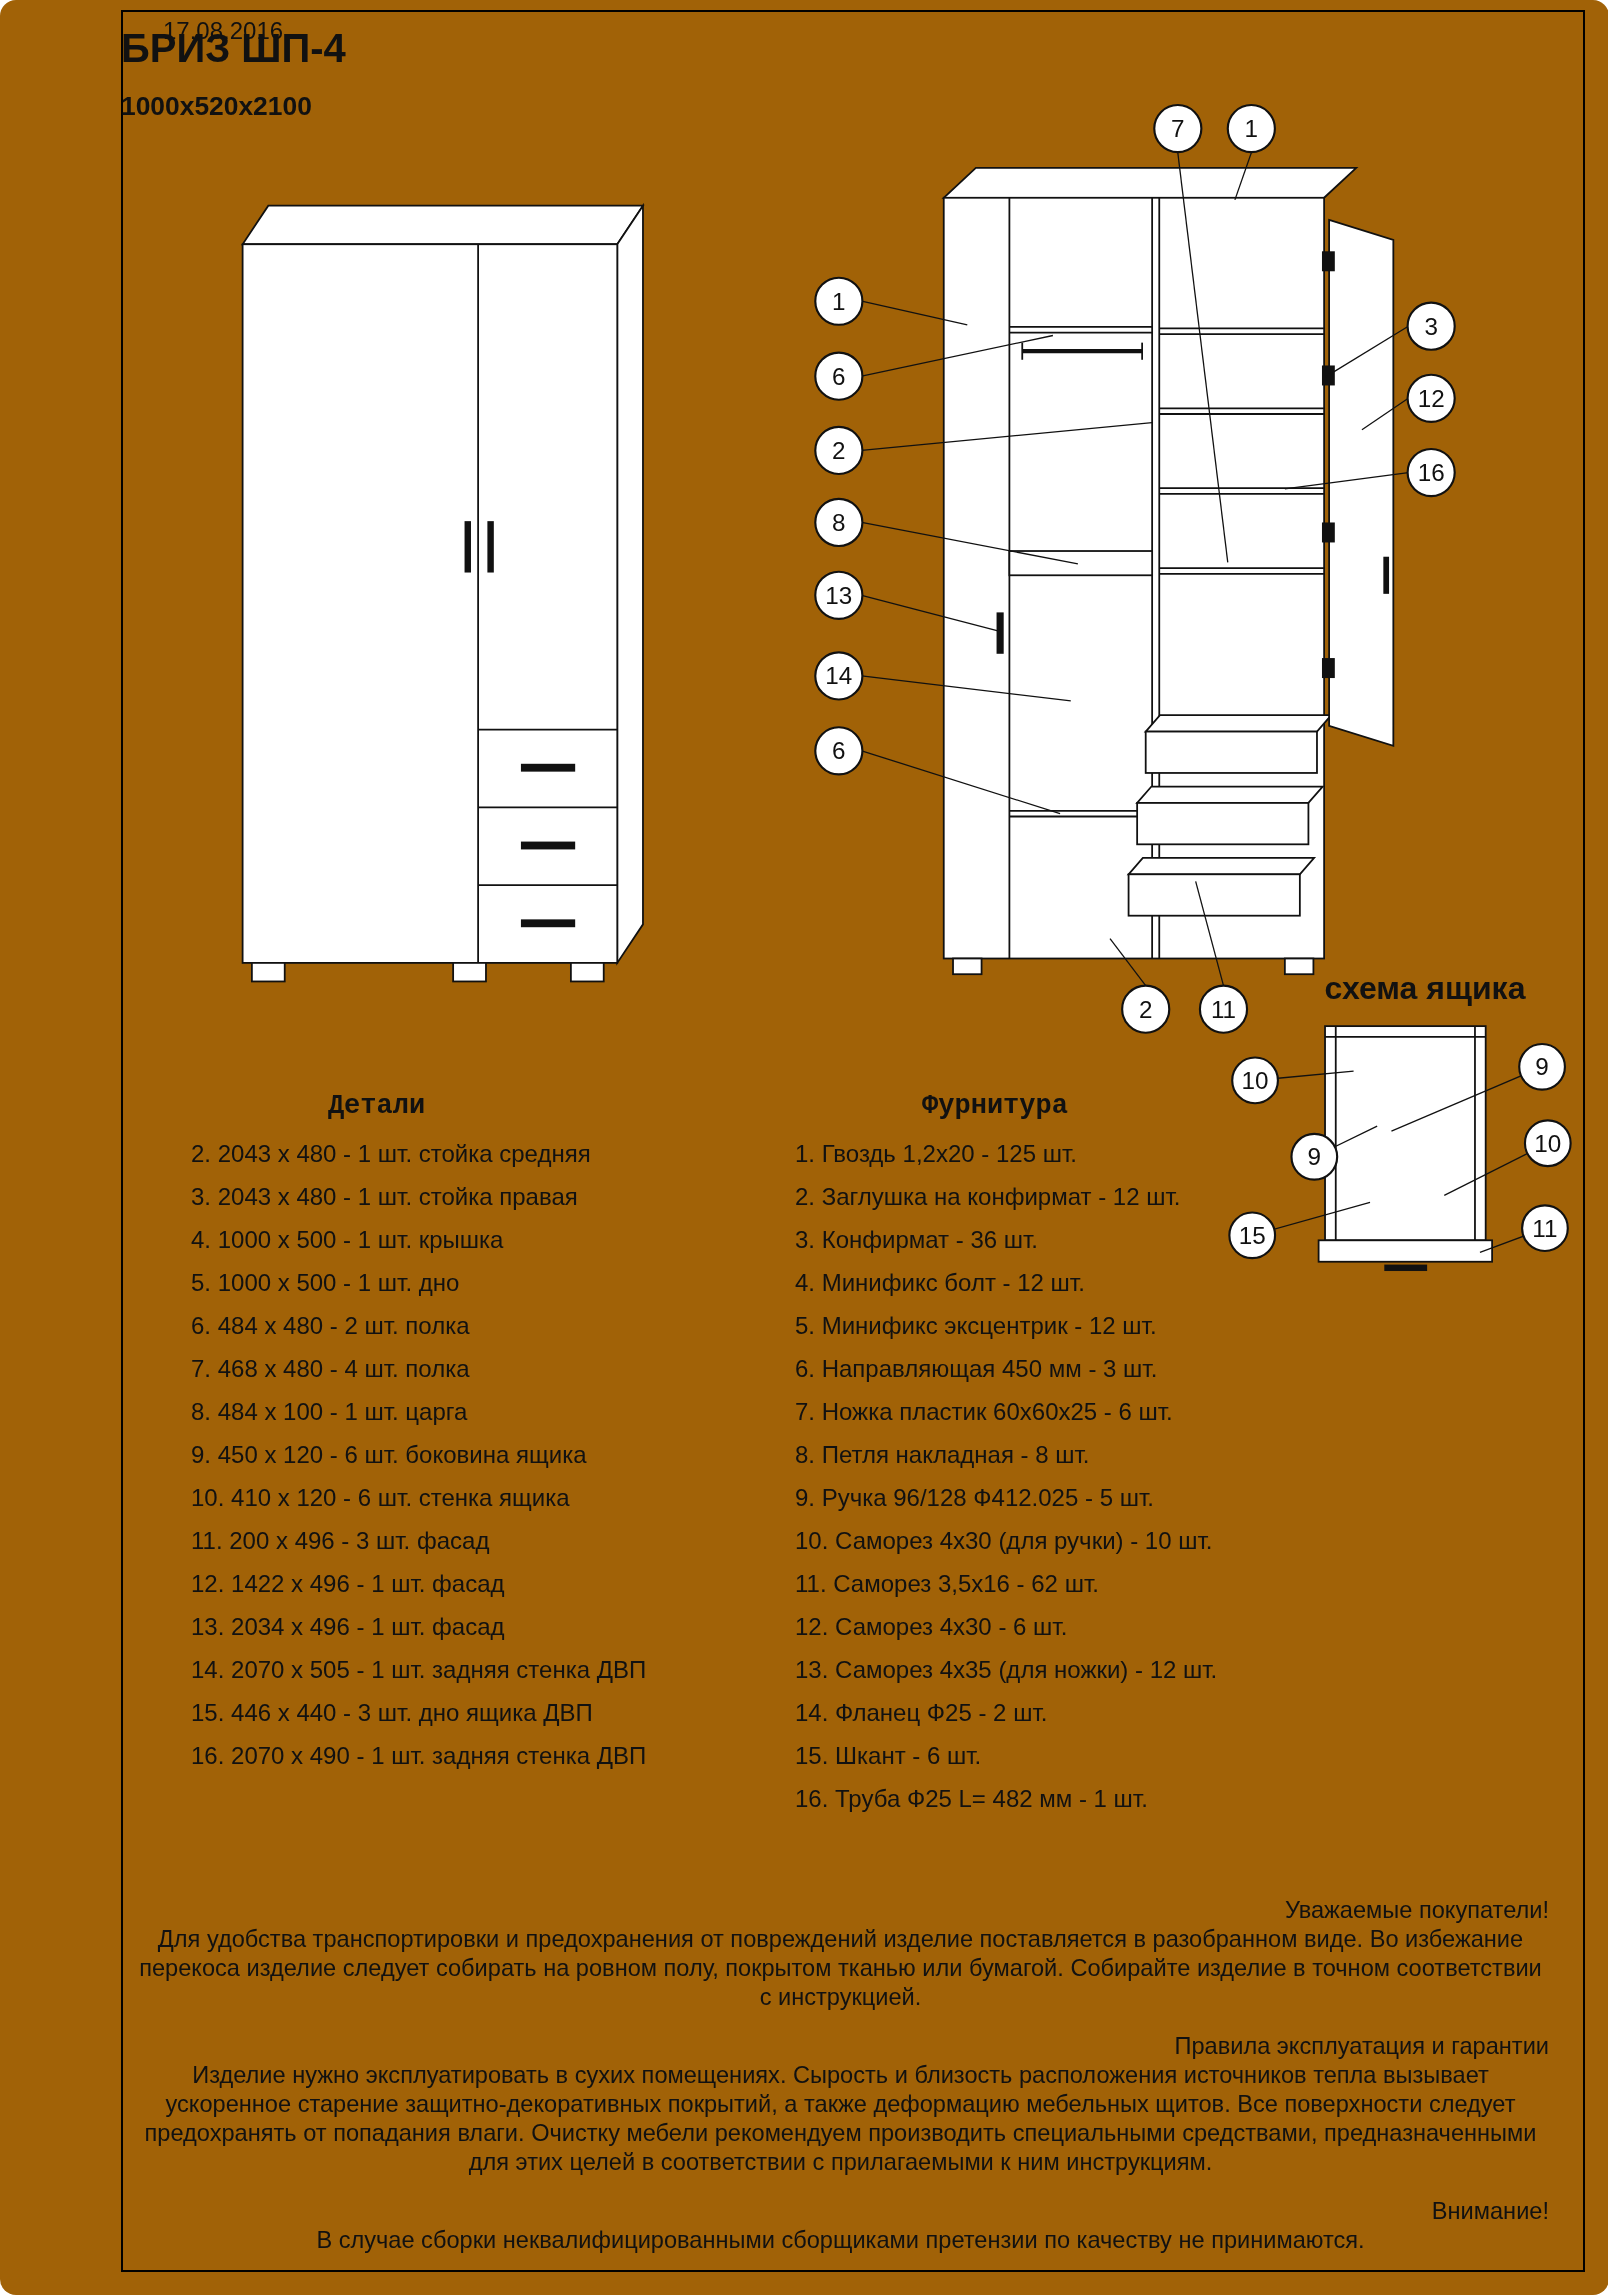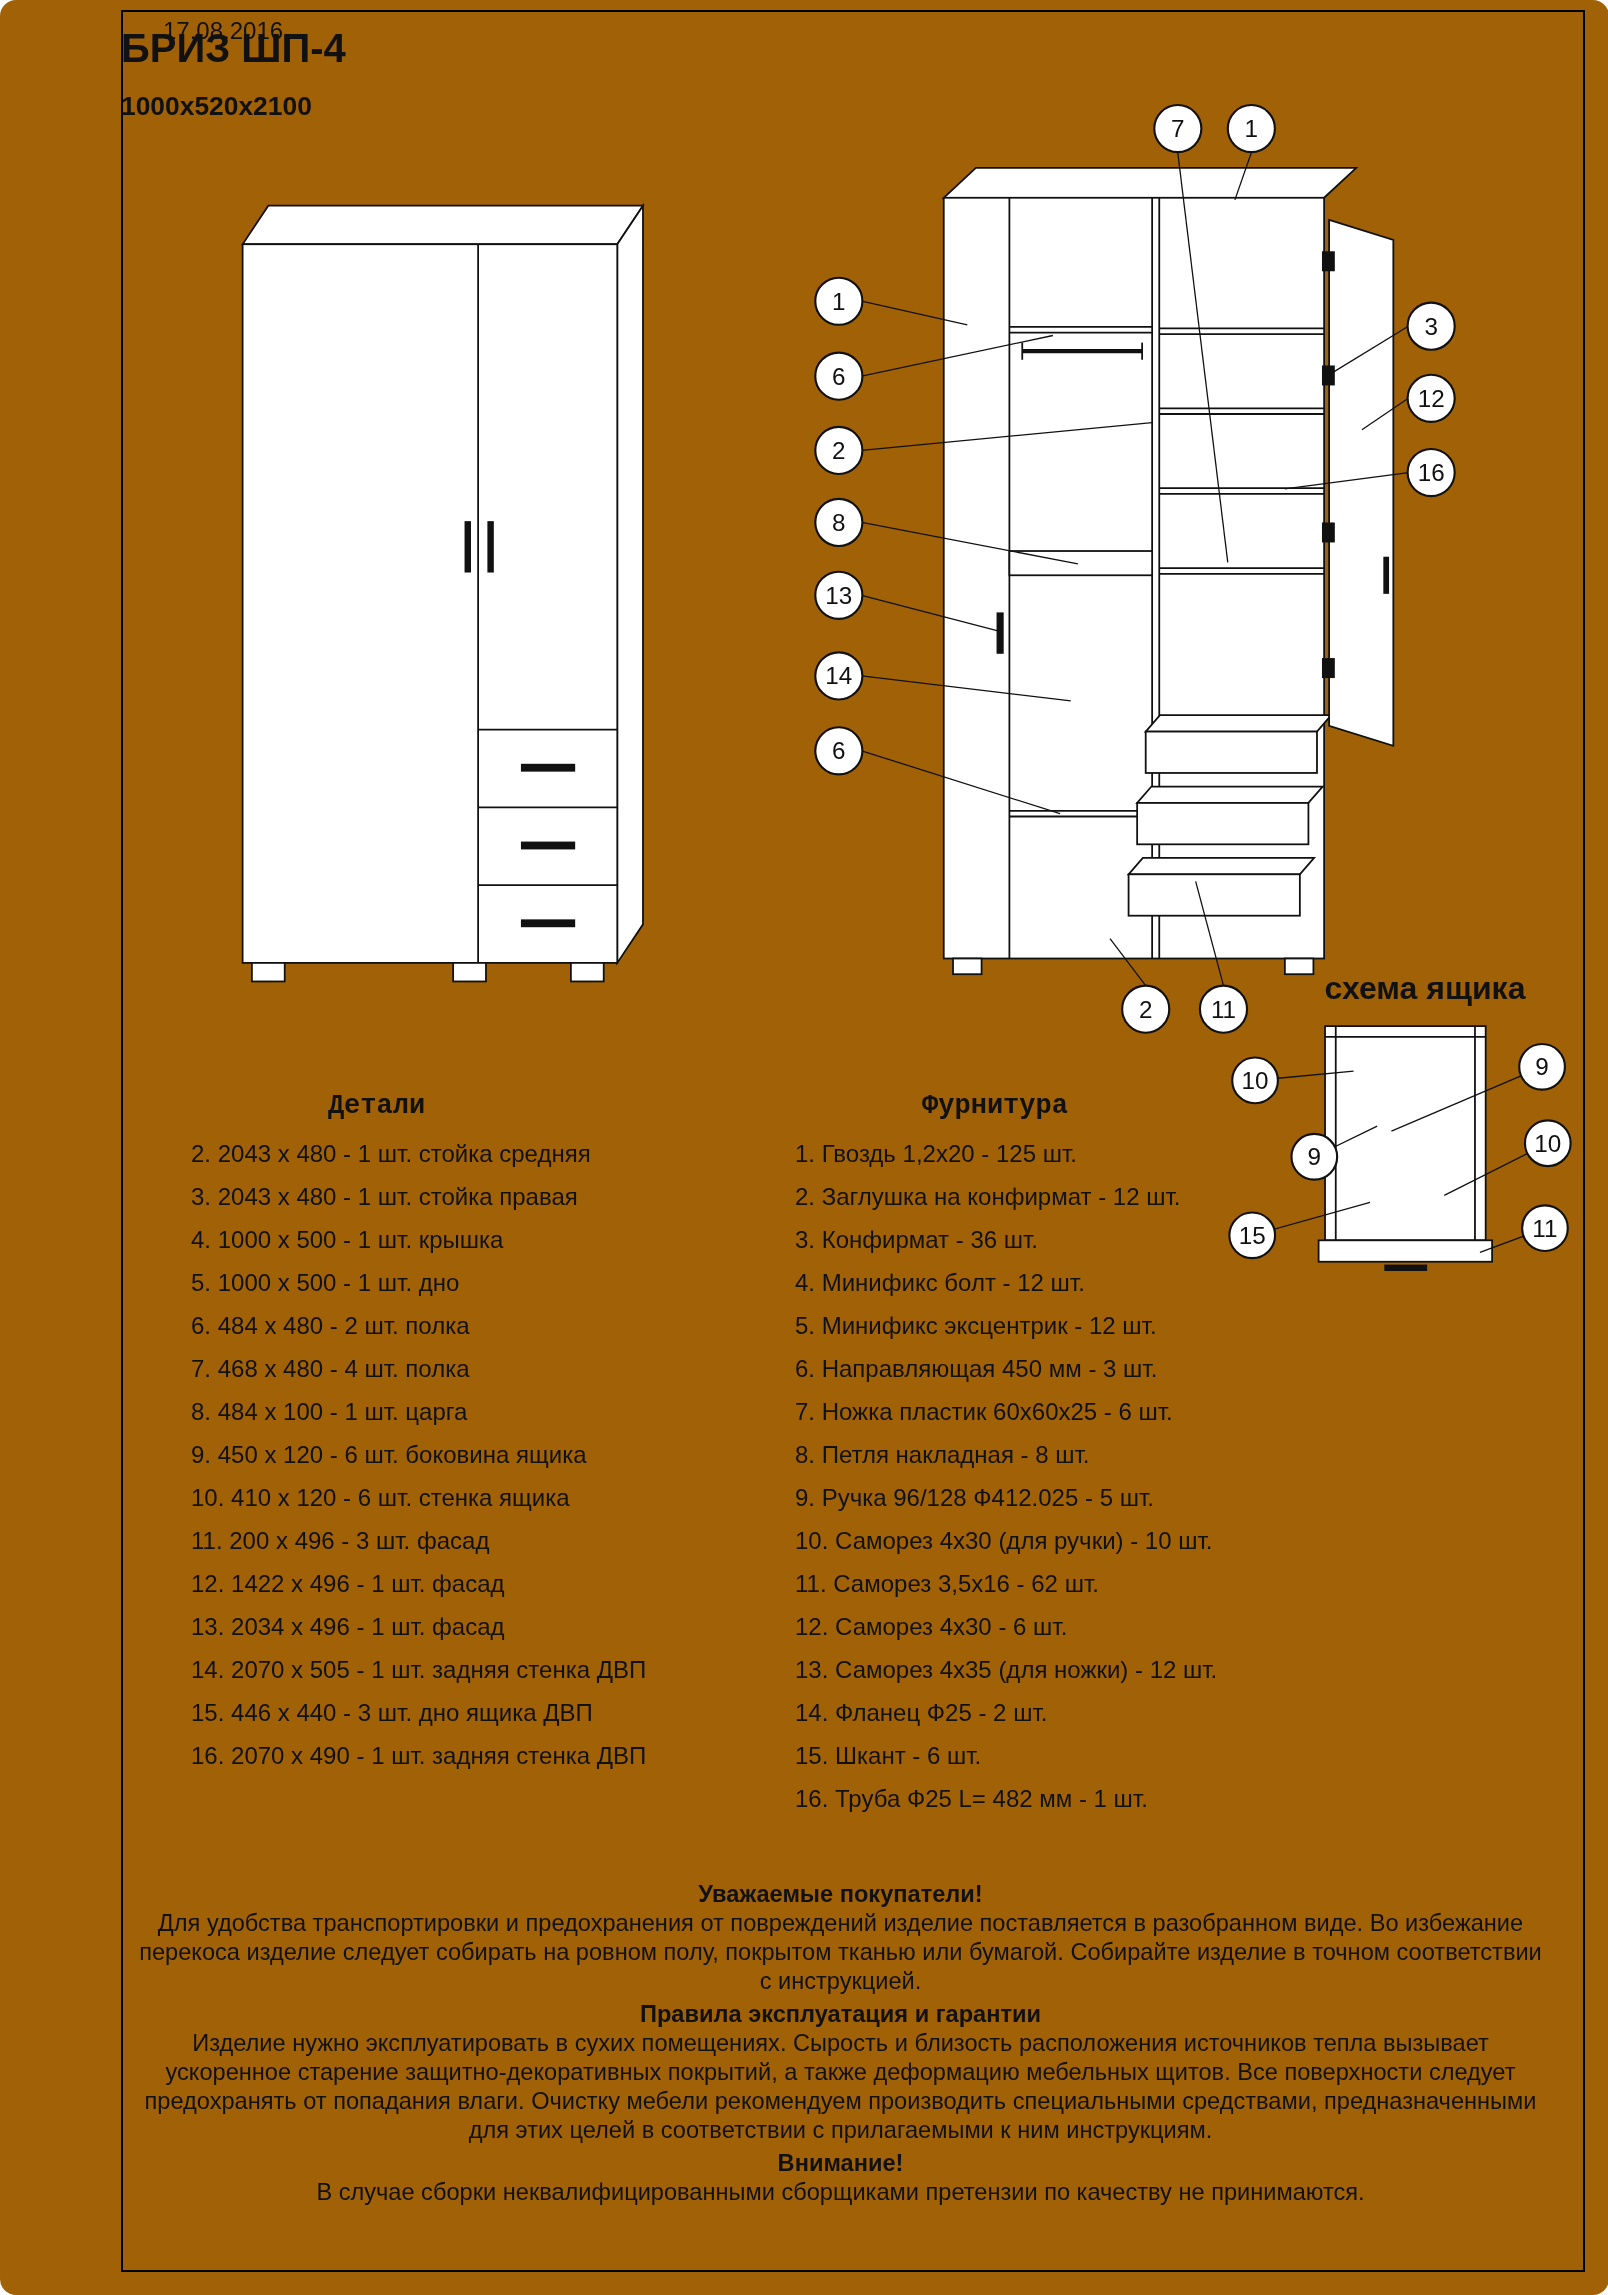--- a/index.html
+++ b/index.html
@@ -18,21 +18,21 @@
 
   .list { position:absolute; }
   .parts { left:191px; top:1091px; width:585px; }
   .hardware { left:795px; top:1091px; width:685px; }
   .list-title { font-size:27px; font-weight:bold; text-align:center; margin-bottom:11.4px;font-family:Liberation Mono, monospace; }
   .parts .list-title { width:371px; }
   .hardware .list-title { width:400px; }
   .li { font-size:24px; line-height:43px; white-space:nowrap; }
 
   .footer { position:absolute; left:132px; top:1876px; width:1417px; text-align:center; font-size:23.6px; line-height:29px; }
-  .f-title { font-weight:bold; margin-top:4px; }
+  .f-title { font-weight:normal; margin-top:20px;text-align:right; }
 
   svg .ln { stroke:#111; stroke-width:2.5; fill:none; }
   svg .fw { fill:#fff; stroke:#111; stroke-width:2.5; }
   svg .blk { fill:#111; stroke:none; }
   svg .rod { stroke:#111; stroke-width:6; }
   .leader { stroke:#111; stroke-width:1.8; fill:none; }
   .callout circle { fill:#fff; stroke:#111; stroke-width:3; }
   .callout text { font-size:34px; text-anchor:middle; dominant-baseline:central; fill:#111; font-family:"Liberation Sans", sans-serif; }
 </style>
 </head>

